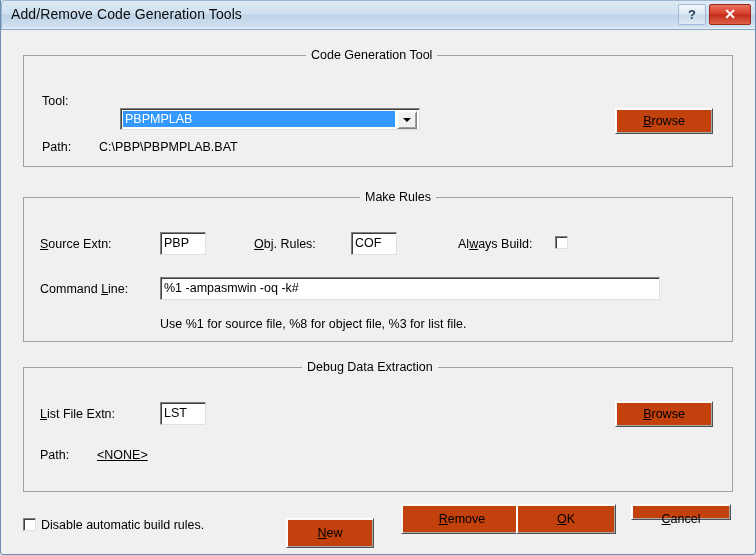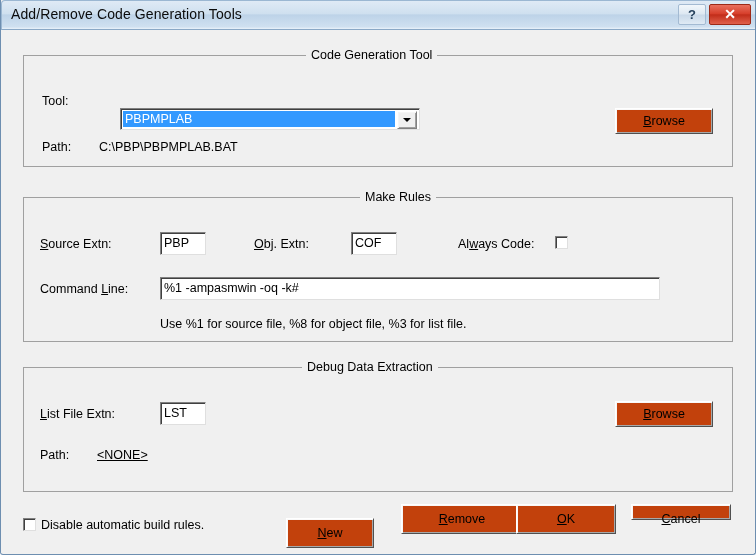--- a/index.html
+++ b/index.html
@@ -235,26 +235,26 @@
 
     <div class="groupbox" style="left:22px; top:167px; width:710px; height:145px;">
       <div class="group-label" style="left:312px;margin-left:24px;">Make Rules</div>
 
       <div class="lbl" style="left:16px; top:39px;">
         <span class="acc">S</span><span>ource Extn:</span>
       </div>
       <div class="tbox" style="left:136px; top:34px; width:46px; height:23px;">PBP</div>
 
       <div class="lbl" style="left:230px; top:39px;">
-        <span class="acc">O</span><span>bj. Extn:</span>
+        <span class="acc">O</span><span>bj. Rules:</span>
       </div>
       <div class="tbox" style="left:327px; top:34px; width:46px; height:23px;">COF</div>
 
       <div class="lbl" style="left:434px; top:39px;">
-        <span>Al</span><span class="acc">w</span><span>ays Code:</span>
+        <span>Al</span><span class="acc">w</span><span>ays Build:</span>
       </div>
       <div class="cbox" style="left:531px; top:38px;"></div>
 
       <div class="lbl" style="left:16px; top:84px;">
         <span>Command </span><span class="acc">L</span><span>ine:</span>
       </div>
       <div class="tbox" style="left:136px; top:79px; width:500px; height:23px;">%1 -ampasmwin -oq -k#</div>
 
       <div class="lbl" style="left:136px; top:119px;">Use %1 for source file, %8 for object file, %3 for list file.</div>
     </div>

